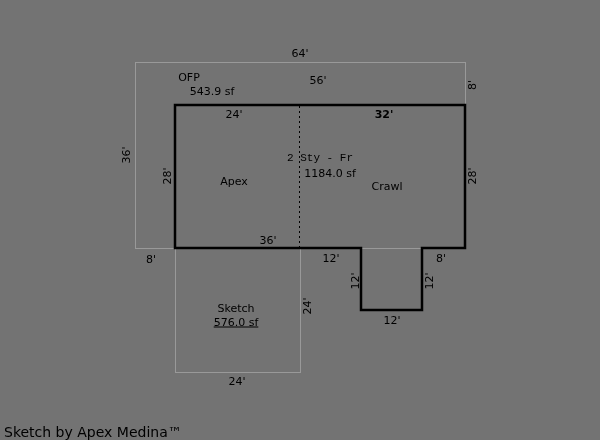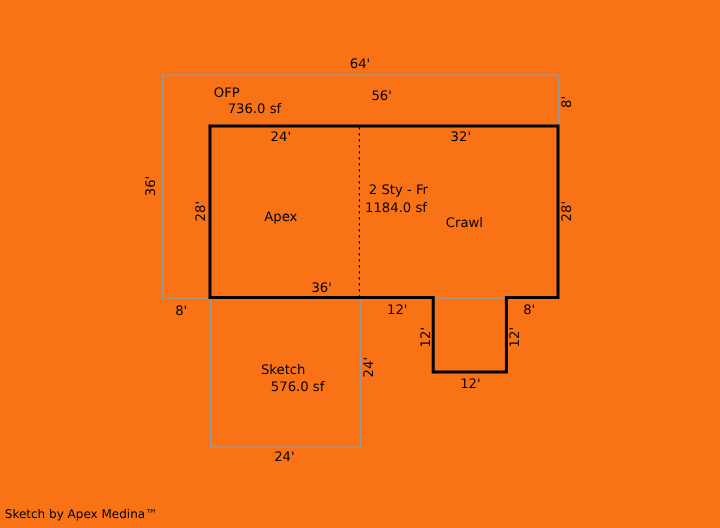--- a/index.html
+++ b/index.html
@@ -1,20 +1,20 @@
 <!DOCTYPE html>
 <html><head>
   <meta charset="utf-8">
   <style>
     html, body { margin: 0; padding: 0; background: #ffffff; }
     .canvas {
       position: relative;
       width: 600px;
       height: 440px;
-      background: #f97316;
+      background: #737373;
       overflow: hidden;
       font-family: "DejaVu Sans", "Liberation Sans", sans-serif;
     }
     .plan-svg { position: absolute; left: 0; top: 0; }
     .lbl {
       position: absolute;
       transform: translate(-50%, -50%);
       font-size: 11px;
       color: #000;
       white-space: nowrap;
@@ -25,21 +25,21 @@
       transform: translate(-50%, -50%) rotate(-90deg);
       font-size: 11px;
       color: #000;
       white-space: nowrap;
       line-height: 1;
     }
     .footer {
       position: absolute;
       left: 4px;
       top: 424px;
-      font-size: 10px;
+      font-size: 14px;
       color: #000;
       white-space: nowrap;
     }
   </style>
 </head>
 <body>
 
 <div class="canvas">
 
   <svg class="plan-svg" width="600" height="440" viewBox="0 0 600 440">
@@ -52,21 +52,21 @@
 
     <line x1="299.5" y1="106" x2="299.5" y2="247" stroke="#000000" stroke-width="1" stroke-dasharray="2,3"></line>
   </svg>
 
   <div class="lbl" style="left:300px; top:53px;">64'</div>
 
   <div class="lbl" style="left:318px; top:80px;">56'</div>
 
   <div class="lbl" style="left:234px; top:114px;">24'</div>
 
-  <div class="lbl" style="left:384px; top:114px;">32'</div>
+  <div class="lbl" style="left:384px; top:114px;font-weight:bold;">32'</div>
 
   <div class="lbl" style="left:268px; top:240px;">36'</div>
 
   <div class="lbl" style="left:151px; top:259px;">8'</div>
 
   <div class="lbl" style="left:331px; top:258px;">12'</div>
 
   <div class="lbl" style="left:441px; top:258px;">8'</div>
 
   <div class="lbl" style="left:392px; top:320px;">12'</div>
@@ -81,27 +81,27 @@
 
   <div class="vlbl" style="left:472px; top:176px;">28'</div>
 
   <div class="vlbl" style="left:355px; top:281px;">12'</div>
 
   <div class="vlbl" style="left:429px; top:281px;">12'</div>
 
   <div class="vlbl" style="left:307px; top:306px;">24'</div>
 
   <div class="lbl" style="left:189px; top:77px;">OFP</div>
-  <div class="lbl" style="left:212px; top:91px;">736.0 sf</div>
+  <div class="lbl" style="left:212px; top:91px;">543.9 sf</div>
 
-  <div class="lbl" style="left:332px; top:158px;">2 Sty - Fr</div>
+  <div class="lbl" style="left:320px; top:158px;font-family:Liberation Mono, monospace;">2 Sty - Fr</div>
   <div class="lbl" style="left:330px; top:173px;">1184.0 sf</div>
 
   <div class="lbl" style="left:234px; top:181px;">Apex</div>
 
   <div class="lbl" style="left:387px; top:186px;text-align:right;">Crawl</div>
 
   <div class="lbl" style="left:236px; top:308px;">Sketch</div>
-  <div class="lbl" style="left:248px; top:322px;">576.0 sf</div>
+  <div class="lbl" style="left:236px; top:322px;text-decoration:underline;">576.0 sf</div>
 
   <div class="footer">Sketch by Apex Medina™</div>
 
 </div>
 
 </body></html>

